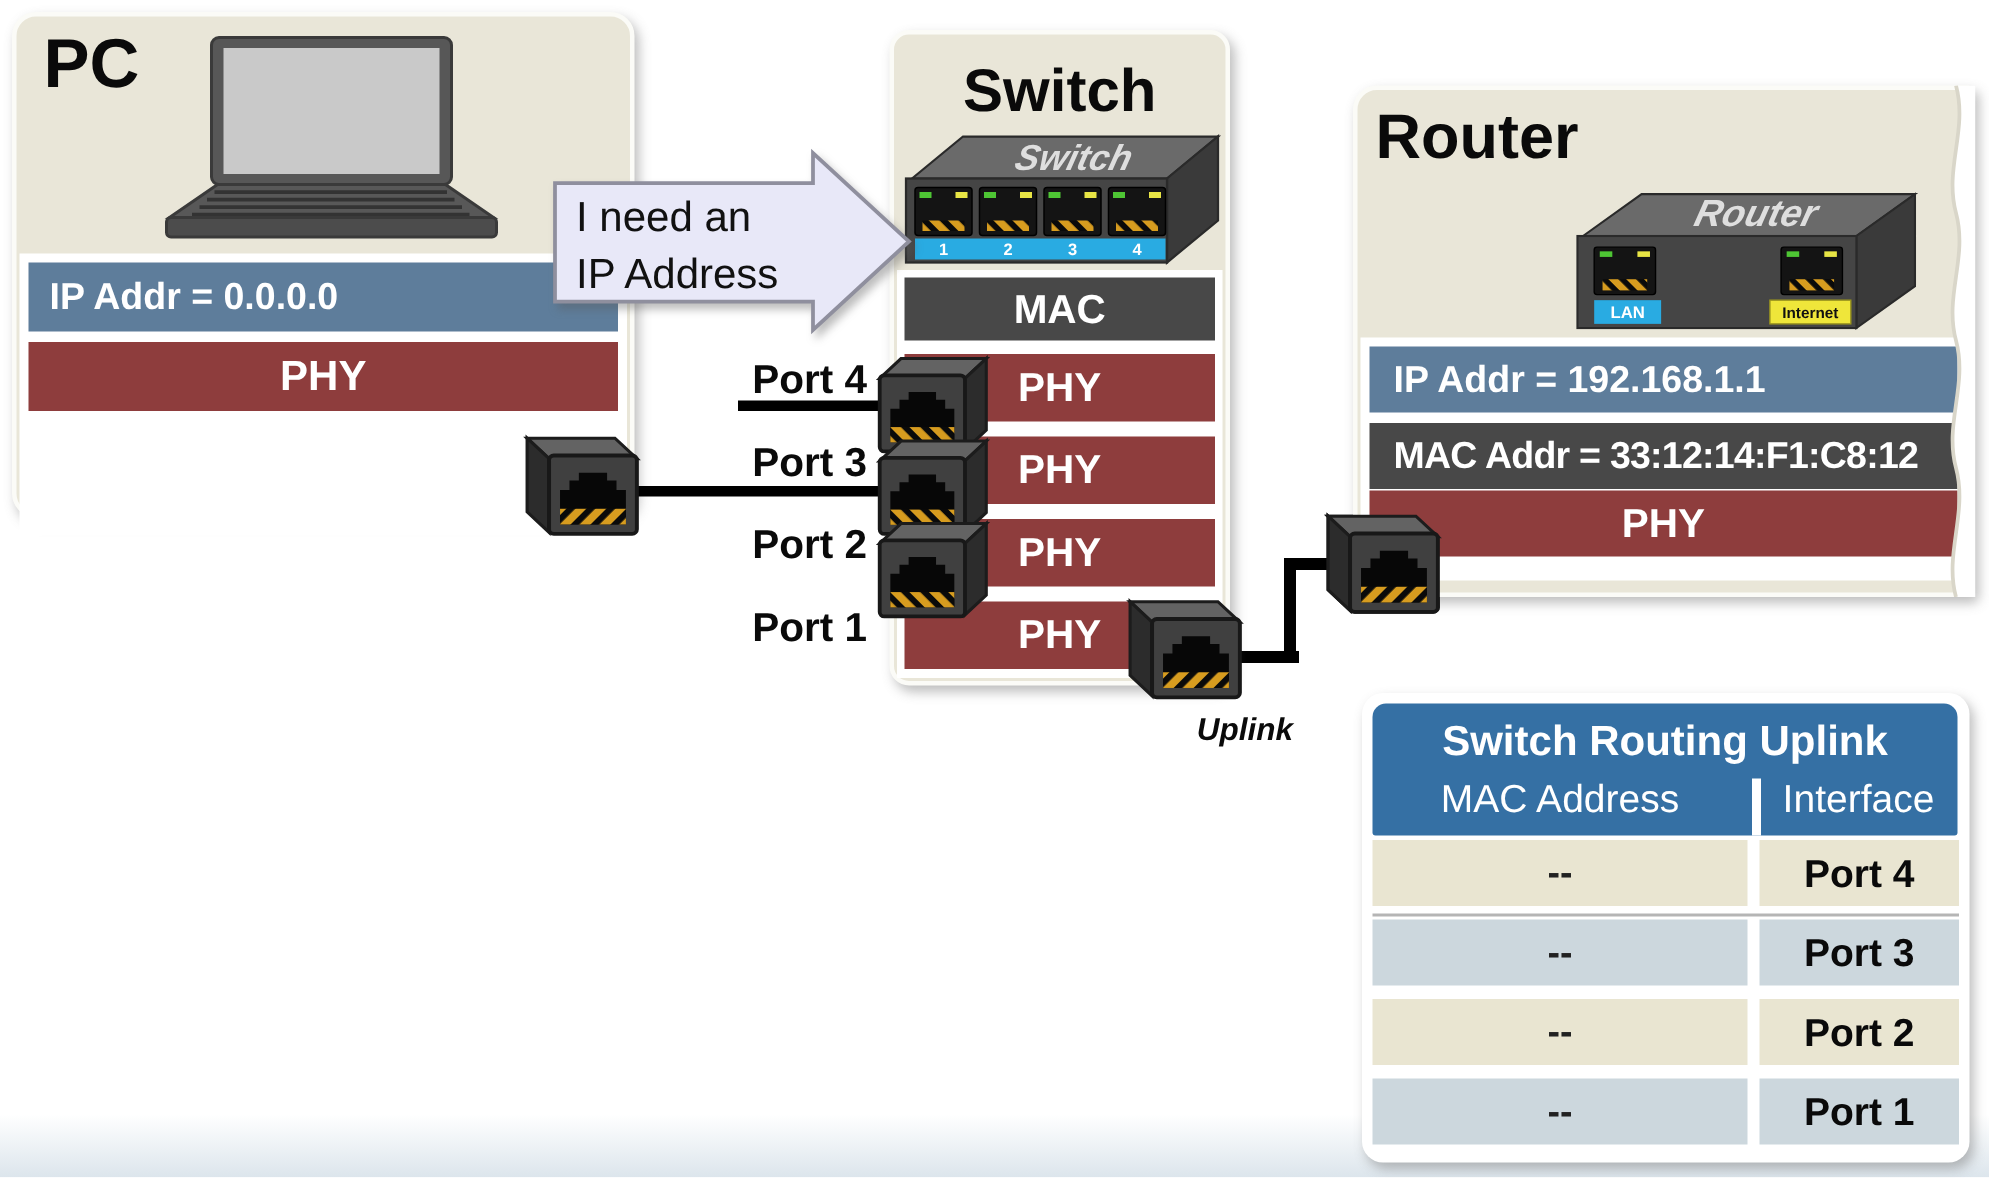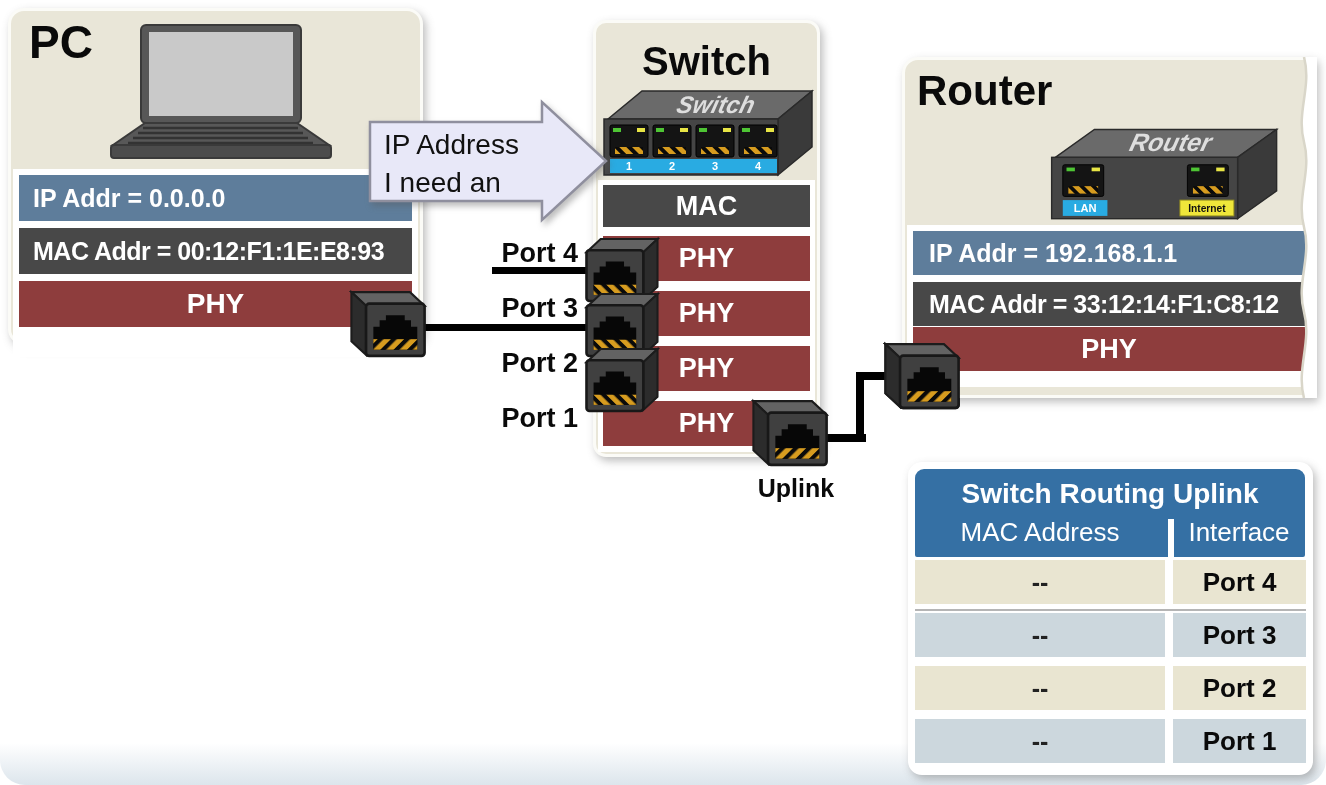--- a/index.html
+++ b/index.html
@@ -1,37 +1,36 @@
 <!DOCTYPE html>
 <html><head>
 <meta charset="utf-8">
 <style>
   html,body{margin:0;padding:0;background:#fff;}
   .canvas{
     position:relative;width:1326px;height:785px;overflow:hidden;background:#ffffff;
     font-family:"Liberation Sans",sans-serif;
-    border-radius:25px;
   }
   .panel{
     position:absolute;background:#e9e6d8;border:3px solid #fbfbf7;
     border-radius:16px;box-shadow:3px 4px 8px rgba(110,110,110,.45);
     box-sizing:border-box;
   }
   .panel-title{position:absolute;font-weight:bold;color:#0a0a0a;line-height:1;}
   .bars-box{position:absolute;background:#ffffff;box-sizing:border-box;padding:6px;}
   .bar{color:#ffffff;font-weight:bold;display:flex;align-items:center;box-sizing:border-box;white-space:nowrap;}
   .bar.left{padding-left:14px;justify-content:flex-start;}
   .bar.center{justify-content:center;}
   .ip-bar{background:#5e7d9b;}
   .mac-bar{background:#484848;}
   .phy-bar{background:#8e3d3d;}
   .cable{position:absolute;background:#000;}
   .rj45{position:absolute;overflow:visible;}
   .port-label{position:absolute;font-weight:bold;font-size:27px;color:#0a0a0a;text-align:right;line-height:1;}
-  .uplink-label{position:absolute;font-weight:bold;font-size:25px;color:#0a0a0a;text-align:center;line-height:1;}
+  .uplink-label{position:absolute;font-weight:bold;font-size:21px;color:#0a0a0a;text-align:right;line-height:1;font-style:italic;}
   .callout-svg{position:absolute;filter:drop-shadow(3px 4px 3px rgba(90,90,90,.4));}
   .callout-text{position:absolute;font-size:28px;color:#111;line-height:38px;}
   
   .rtable{position:absolute;background:#ffffff;border-radius:14px;box-shadow:3px 4px 8px rgba(110,110,110,.45);}
   .rtable-header{position:absolute;left:7px;top:7px;width:390px;height:88px;background:#3570a4;border-radius:9px 9px 2px 2px;}
   .rtable-title{position:absolute;left:0;top:9px;width:100%;text-align:center;color:#fff;font-weight:bold;font-size:28px;}
   .rtable-colhead{position:absolute;color:#ffffff;font-weight:normal;font-size:26px;text-align:center;top:48px;}
   .rtable-divider{position:absolute;left:253px;top:50px;width:6px;height:38px;background:#fff;}
   .rtable-cell{position:absolute;height:44px;display:flex;align-items:center;justify-content:center;font-weight:bold;}
   .cell-beige{background:#e9e5d1;}
@@ -71,21 +70,20 @@
       <rect x="46" y="9" width="144" height="84" fill="#c9c9c9"></rect>
       <polygon points="10,122 42,100 194,100 226,122" fill="#585858" stroke="#3a3a3a" stroke-width="2"></polygon>
       <line x1="40" y1="105" x2="195" y2="105" stroke="#333" stroke-width="2.5"></line>
       <line x1="35" y1="110" x2="200" y2="110" stroke="#333" stroke-width="2.5"></line>
       <line x1="30" y1="115" x2="205" y2="115" stroke="#333" stroke-width="2.5"></line>
       <line x1="25" y1="120" x2="210" y2="120" stroke="#333" stroke-width="2.5"></line>
       <rect x="8" y="122" width="220" height="13" rx="3" fill="#4c4c4c" stroke="#3a3a3a" stroke-width="2"></rect>
     </svg>
     <div class="bars-box" style="left:2px;top:158px;width:405px;height:188px;">
       <div class="bar left ip-bar" style="width:100%;height:46px;font-size:25px;margin-bottom:7px;">IP Addr = 0.0.0.0</div>
-      <div class="bar left mac-bar" style="width:100%;height:46px;font-size:25px;letter-spacing:-0.5px;margin-bottom:7px;">MAC Addr = 00:12:F1:1E:E8:93</div>
       <div class="bar center phy-bar" style="width:100%;height:46px;font-size:28px;">PHY</div>
     </div>
   </div>
 
   <div class="cable" style="left:424px;top:324px;width:165px;height:7px;"></div>
   <div class="cable" style="left:492px;top:267px;width:96px;height:7px;"></div>
   <div class="cable" style="left:822px;top:434px;width:44px;height:8px;"></div>
   <div class="cable" style="left:856px;top:372px;width:8px;height:70px;"></div>
   <div class="cable" style="left:856px;top:372px;width:36px;height:8px;"></div>
 
@@ -166,22 +164,22 @@
         <use href="#rj45"></use>
       </g>
     </svg>
 
   <div class="uplink-label" style="left:730px;top:476px;width:132px;">Uplink</div>
 
   <svg class="callout-svg" style="left:366px;top:94px;width:244px;height:132px;" viewBox="0 0 244 132">
     <polygon points="4,28 176,28 176,8 240,67 176,126 176,107 4,107" fill="#e8e8f8" stroke="#8f8f9e" stroke-width="2.5"></polygon>
   </svg>
   <div class="callout-text" style="left:384px;top:126px;">
+    <div>I need an</div>
     <div>IP Address</div>
-    <div>I need an</div>
   </div>
 
   <div class="panel" style="left:902px;top:57px;width:414px;height:341px;border-radius:16px 4px 4px 16px;">
     <div class="panel-title" style="left:12px;top:10px;font-size:42px;">Router</div>
     <svg class="rj45" style="left:136px;top:62px;width:250px;height:106px;" viewBox="0 0 250 114">
       <polygon points="6,38 48,8 244,8 202,38" fill="#6a6a6a" stroke="#2a2a2a" stroke-width="1.5"></polygon>
       <polygon points="202,38 244,8 244,74 202,104" fill="#3a3a3a" stroke="#2a2a2a" stroke-width="1.5"></polygon>
       <rect x="2" y="38" width="200" height="66" fill="#454545" stroke="#2a2a2a" stroke-width="1.5"></rect>
       <text x="0" y="0" transform="translate(128,31) skewX(-14)" text-anchor="middle" font-size="27" font-weight="bold" font-style="italic" fill="#dedede">Router</text>
       <g transform="translate(14,46)">

